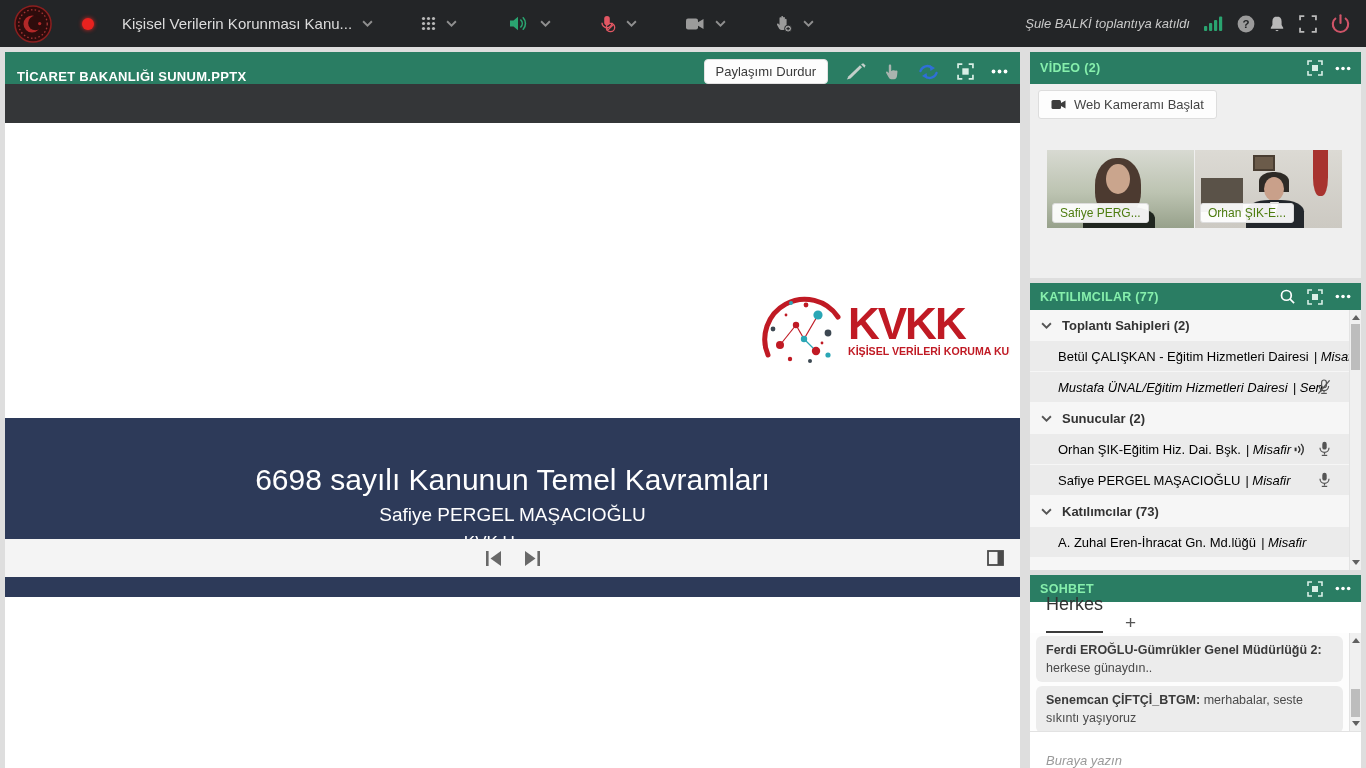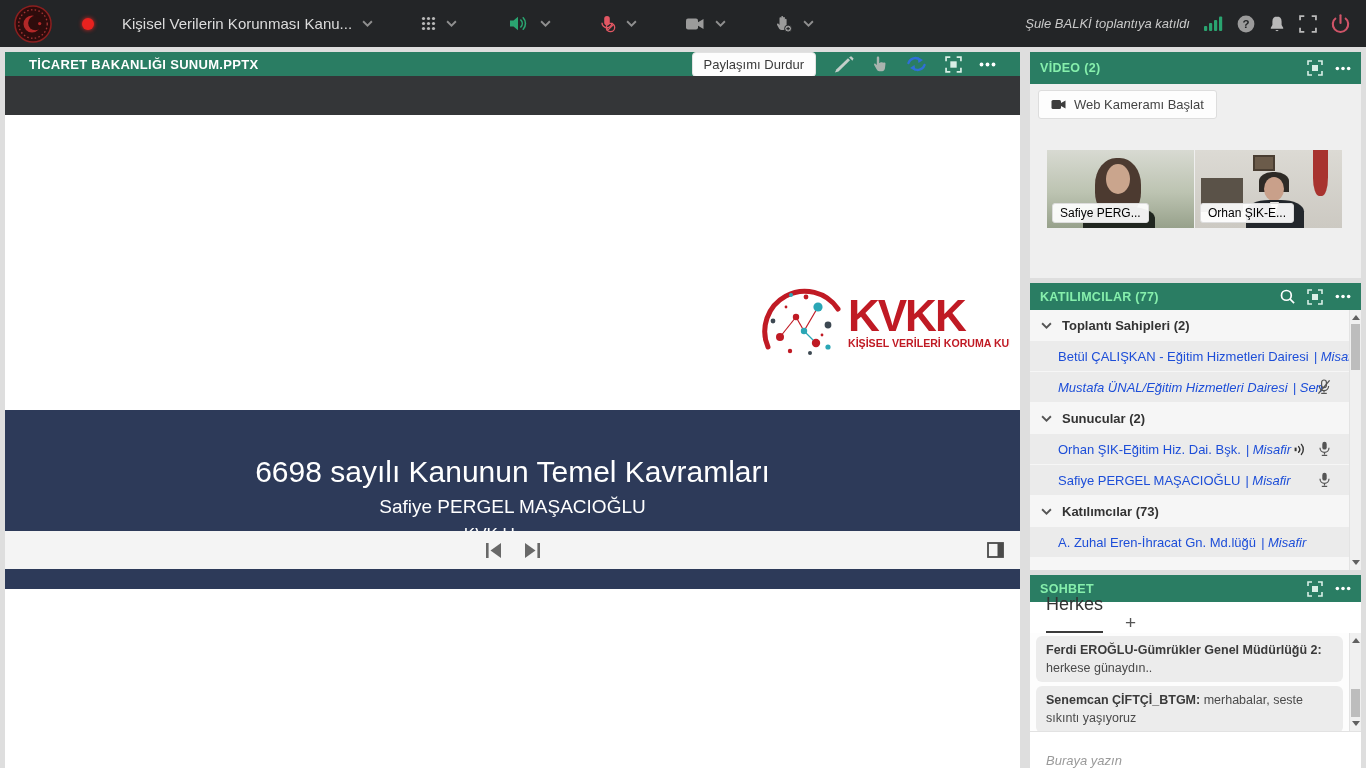--- a/index.html
+++ b/index.html
@@ -14,21 +14,21 @@
   .chev { display:inline-flex; color:#8f8f8f; margin-left:10px; align-items:center; }
   .tb-icon { display:inline-flex; align-items:center; }
   .tb-right { margin-left:auto; display:flex; align-items:center; gap:14px; margin-right:16px; }
   .joined { color:#c9c9c9; font-size:13px; font-style:italic; white-space:nowrap; }
 
   
   .pres-panel { position:absolute; left:5px; top:52px; width:1015px; height:716px; background:#fff; }
   .sidebar { position:absolute; left:1030px; top:52px; width:331px; height:716px; }
 
   
-  .pres-header { height:24px; background:#2a7d63; display:flex; align-items:center; padding:0 24px; }
+  .pres-header { height:32px; background:#2a7d63; display:flex; align-items:flex-end; padding:0 12px; }
   .pres-title { color:#fff; font-size:13px; font-weight:bold; letter-spacing:.3px; }
   .pres-tools { margin-left:auto; display:flex; align-items:center; gap:17px; }
   .stop-share { background:#fdfdfd; border:1px solid #e2e2e2; border-radius:4px; color:#3a3a3a; font-size:13px; padding:4px 11px; cursor:pointer; font-family:inherit; }
   .pres-body { position:relative; height:493px; background:#343638; }
   .slide { position:absolute; top:39px; left:0; right:0; height:567px; background:#ffffff; }
   .navy-band { position:absolute; top:295px; left:0; right:0; height:179px; background:#2d3a59; display:flex; flex-direction:column; align-items:center; justify-content:center; gap:7px; }
   .slide-title { color:#fff; font-size:30px; }
   .slide-presenter { color:#fff; font-size:19px; }
   .slide-role { color:#fff; font-size:17px; }
   .kvkk-logo { position:absolute; top:170px; right:10px; }
@@ -39,39 +39,39 @@
   
   .sp-header { background:#2a7d63; color:#86efac; display:flex; align-items:center; padding:0 10px; }
   .sp-title { font-size:12.5px; font-weight:bold; letter-spacing:.3px; }
   .sp-tools { margin-left:auto; display:flex; align-items:center; gap:12px; }
 
   .video-panel { position:absolute; top:0; left:0; width:331px; height:226px; background:#efefef; }
   .video-panel .sp-header { height:32px; }
   .webcam-btn { position:absolute; top:38px; left:8px; background:#fdfdfd; border:1px solid #ddd; border-radius:3px; padding:6px 12px; font-size:13px; color:#444; display:flex; align-items:center; gap:8px; cursor:pointer; font-family:inherit; }
   .tiles { position:absolute; top:98px; left:17px; display:flex; gap:1px; }
   .tile { position:relative; width:147px; height:78px; overflow:hidden; background:#cfcfc8; }
-  .tile-badge { position:absolute; left:5px; bottom:5px; background:rgba(255,255,255,.93); border:1px solid #ddd; border-radius:3px; padding:2px 7px; font-size:12px; color:#000000; white-space:nowrap; }
+  .tile-badge { position:absolute; left:5px; bottom:5px; background:rgba(255,255,255,.93); border:1px solid #ddd; border-radius:3px; padding:2px 7px; font-size:12px; color:#4d7c0f; white-space:nowrap; }
   .t1 { background:linear-gradient(180deg,#d8dad2 0%,#bcc3b1 55%,#97a18b 100%); }
   .t1 .hair { position:absolute; left:48px; top:8px; width:46px; height:58px; background:#4c3a30; border-radius:46% 46% 40% 40%; }
   .t1 .face { position:absolute; left:59px; top:14px; width:24px; height:30px; background:#caa58d; border-radius:50%; }
   .t1 .body { position:absolute; left:36px; top:56px; width:72px; height:26px; background:#20261f; border-radius:45% 45% 0 0; }
   .t2 { background:linear-gradient(180deg,#dcdad4 0%,#ccc9c2 100%); }
   .t2 .flag { position:absolute; right:14px; top:0; width:15px; height:46px; background:#a8332f; border-radius:0 0 40% 40%; }
   .t2 .furniture { position:absolute; left:6px; top:28px; width:42px; height:34px; background:#5a5248; }
   .t2 .frame { position:absolute; left:58px; top:5px; width:22px; height:16px; background:#6b5b4a; border:2px solid #4a3e32; }
   .t2 .hair { position:absolute; left:64px; top:22px; width:30px; height:20px; background:#2e2a26; border-radius:45% 45% 0 0; }
   .t2 .face { position:absolute; left:69px; top:27px; width:20px; height:24px; background:#c9a08a; border-radius:50%; }
   .t2 .suit { position:absolute; left:51px; top:50px; width:58px; height:28px; background:#23272c; border-radius:40% 40% 0 0; }
   .t2 .shirt { position:absolute; left:75px; top:52px; width:9px; height:14px; background:#e8e6e2; clip-path:polygon(0 0,100% 0,50% 100%); }
 
   .parts-panel { position:absolute; top:231px; left:0; width:331px; height:287px; background:#f6f6f6; }
   .parts-panel .sp-header { height:27px; }
   .plist { position:absolute; top:27px; left:0; right:12px; bottom:0; overflow:hidden; }
   .pgroup { height:31px; display:flex; align-items:center; gap:10px; padding-left:11px; background:#f6f6f6; font-size:13px; font-weight:bold; color:#333; cursor:pointer; }
-  .prow { height:30px; margin-bottom:1px; background:#ebebeb; display:flex; align-items:center; padding-left:28px; font-size:13px; color:#1d4ed8; position:relative; white-space:nowrap; cursor:default; }
+  .prow { height:30px; margin-bottom:1px; background:#ebebeb; display:flex; align-items:center; padding-left:28px; font-size:13px; color:#000000; position:relative; white-space:nowrap; cursor:default; }
   .ptag { font-style:italic; margin-left:5px; }
   .row-italic { font-style:italic; }
   .row-icon { position:absolute; right:18px; top:7px; }
   .waves { display:inline-flex; margin-left:3px; }
 
   
   .vscroll { position:absolute; right:0; width:12px; background:#f0f0f0; border-left:1px solid #e3e3e3; }
   .scroll-arrow { position:absolute; left:2px; width:0; height:0; border-left:4px solid transparent; border-right:4px solid transparent; }
   .arr-up { border-bottom:5px solid #606060; top:5px; }
   .arr-down { border-top:5px solid #606060; bottom:5px; }

